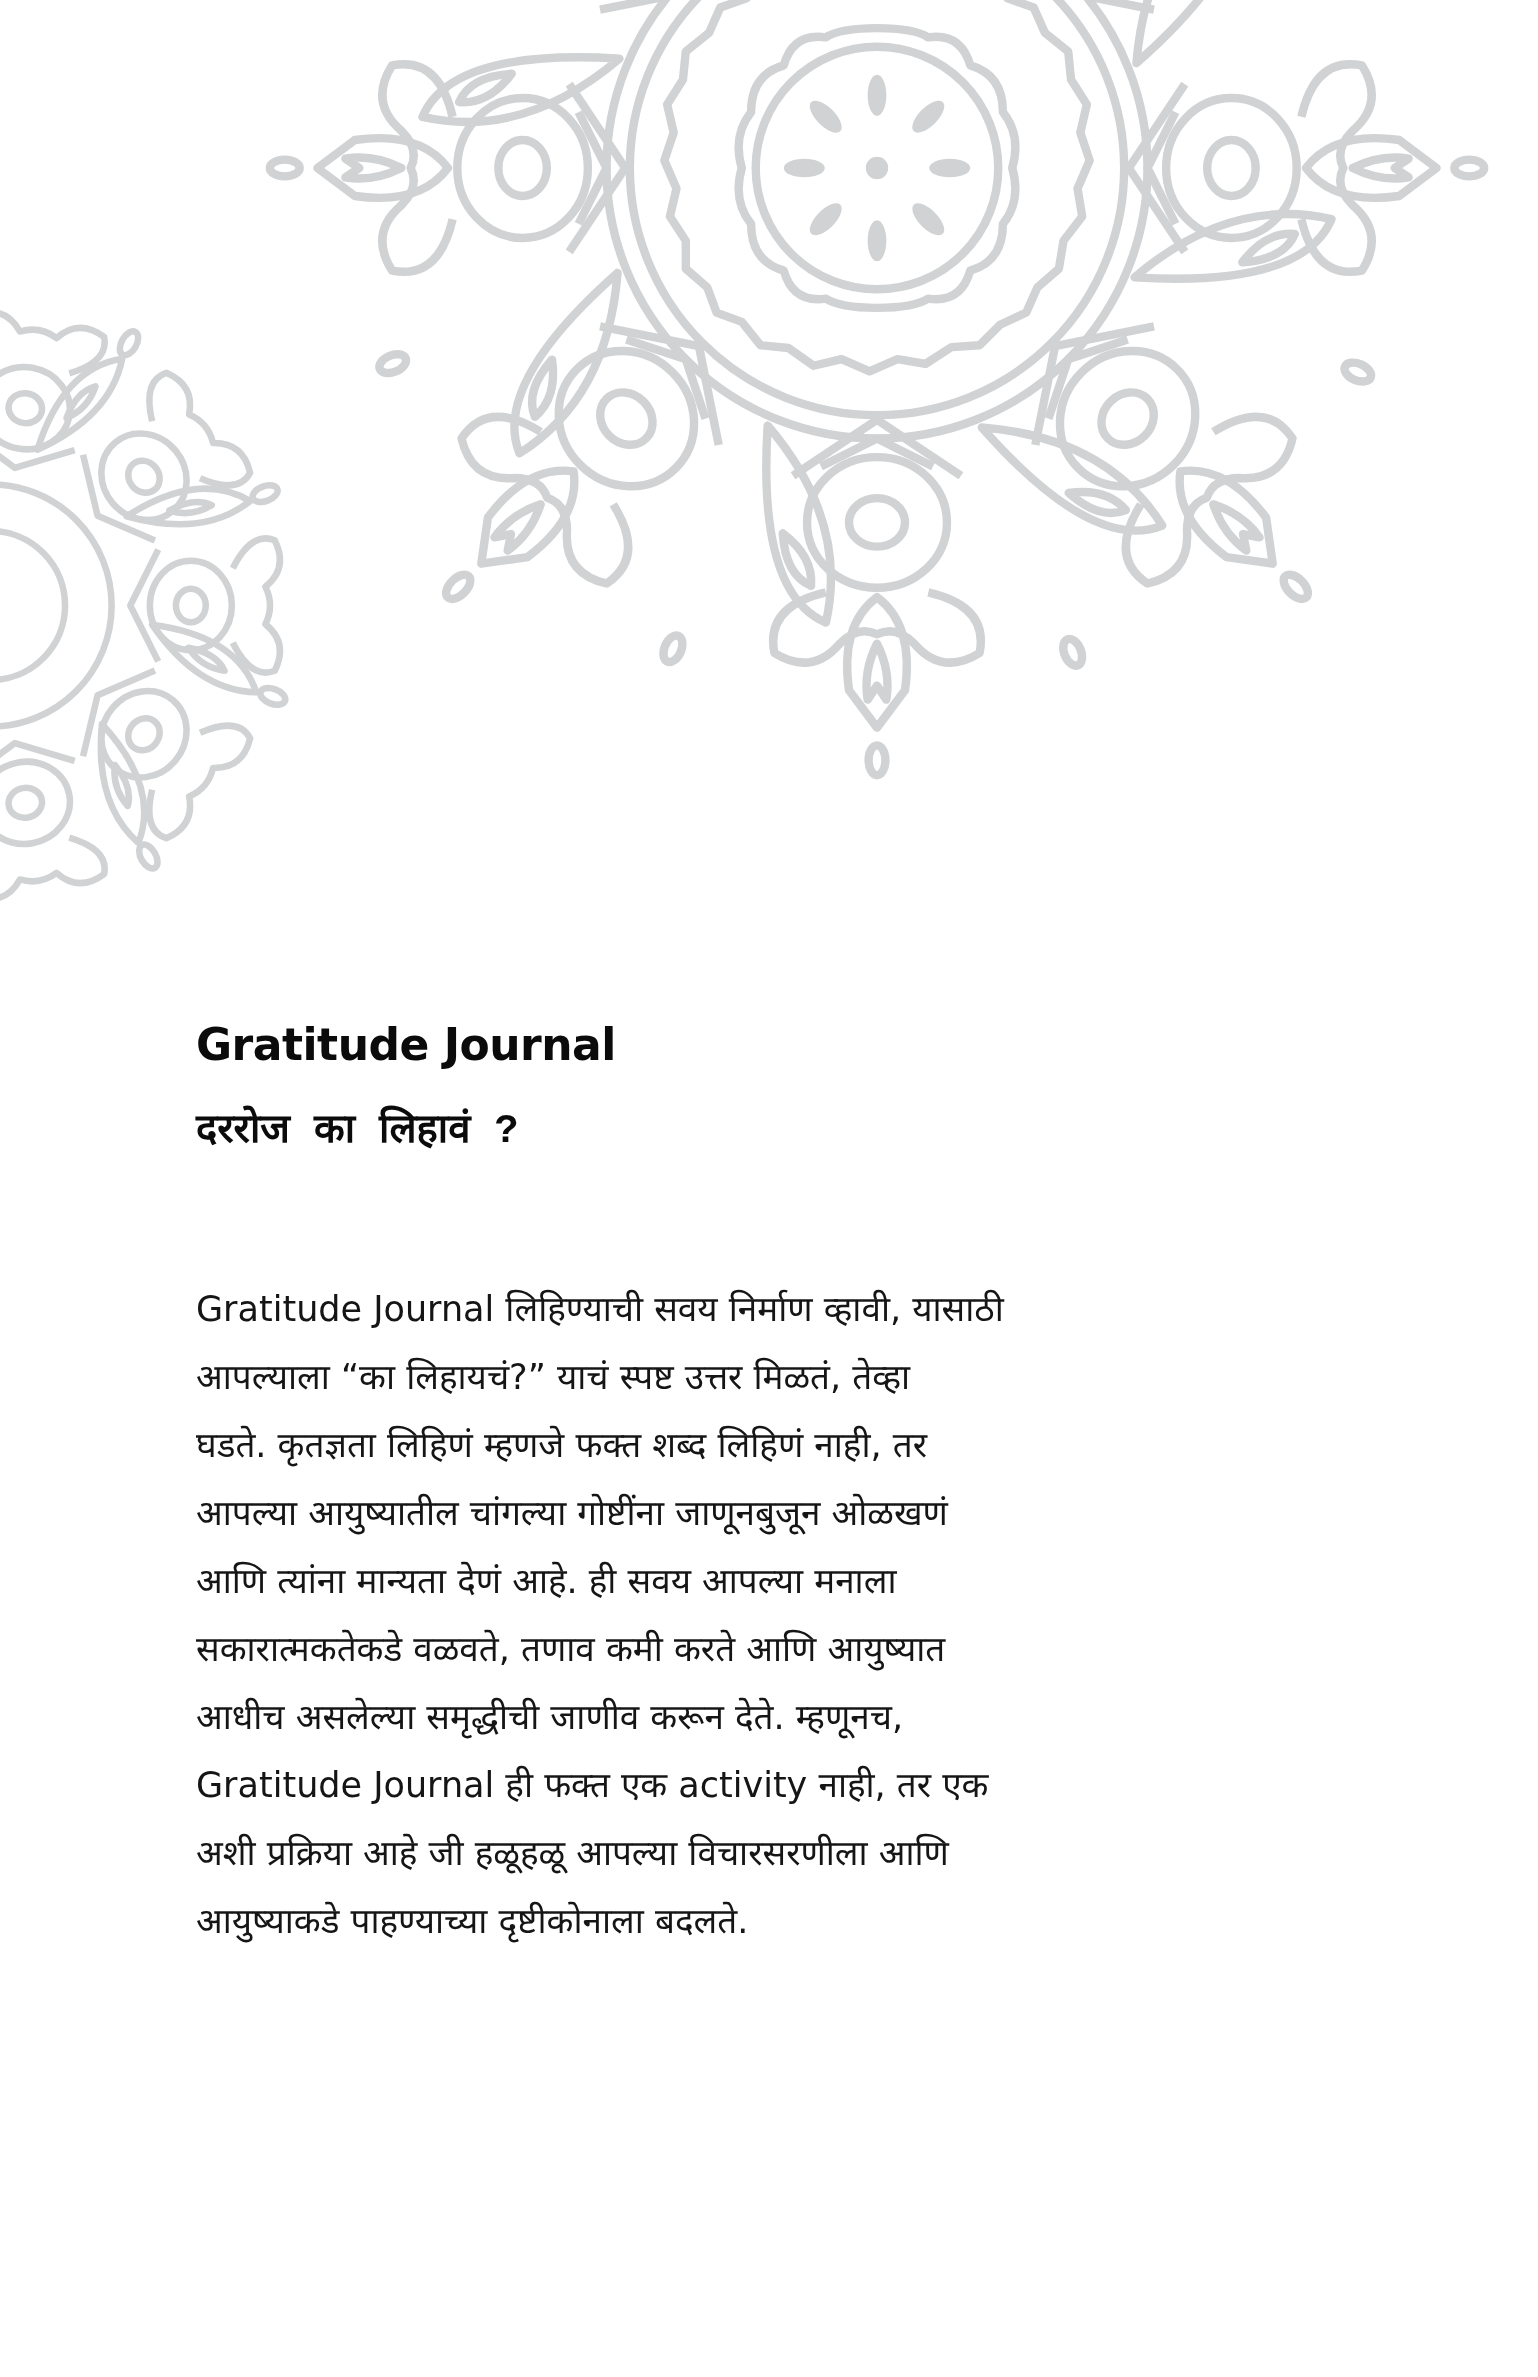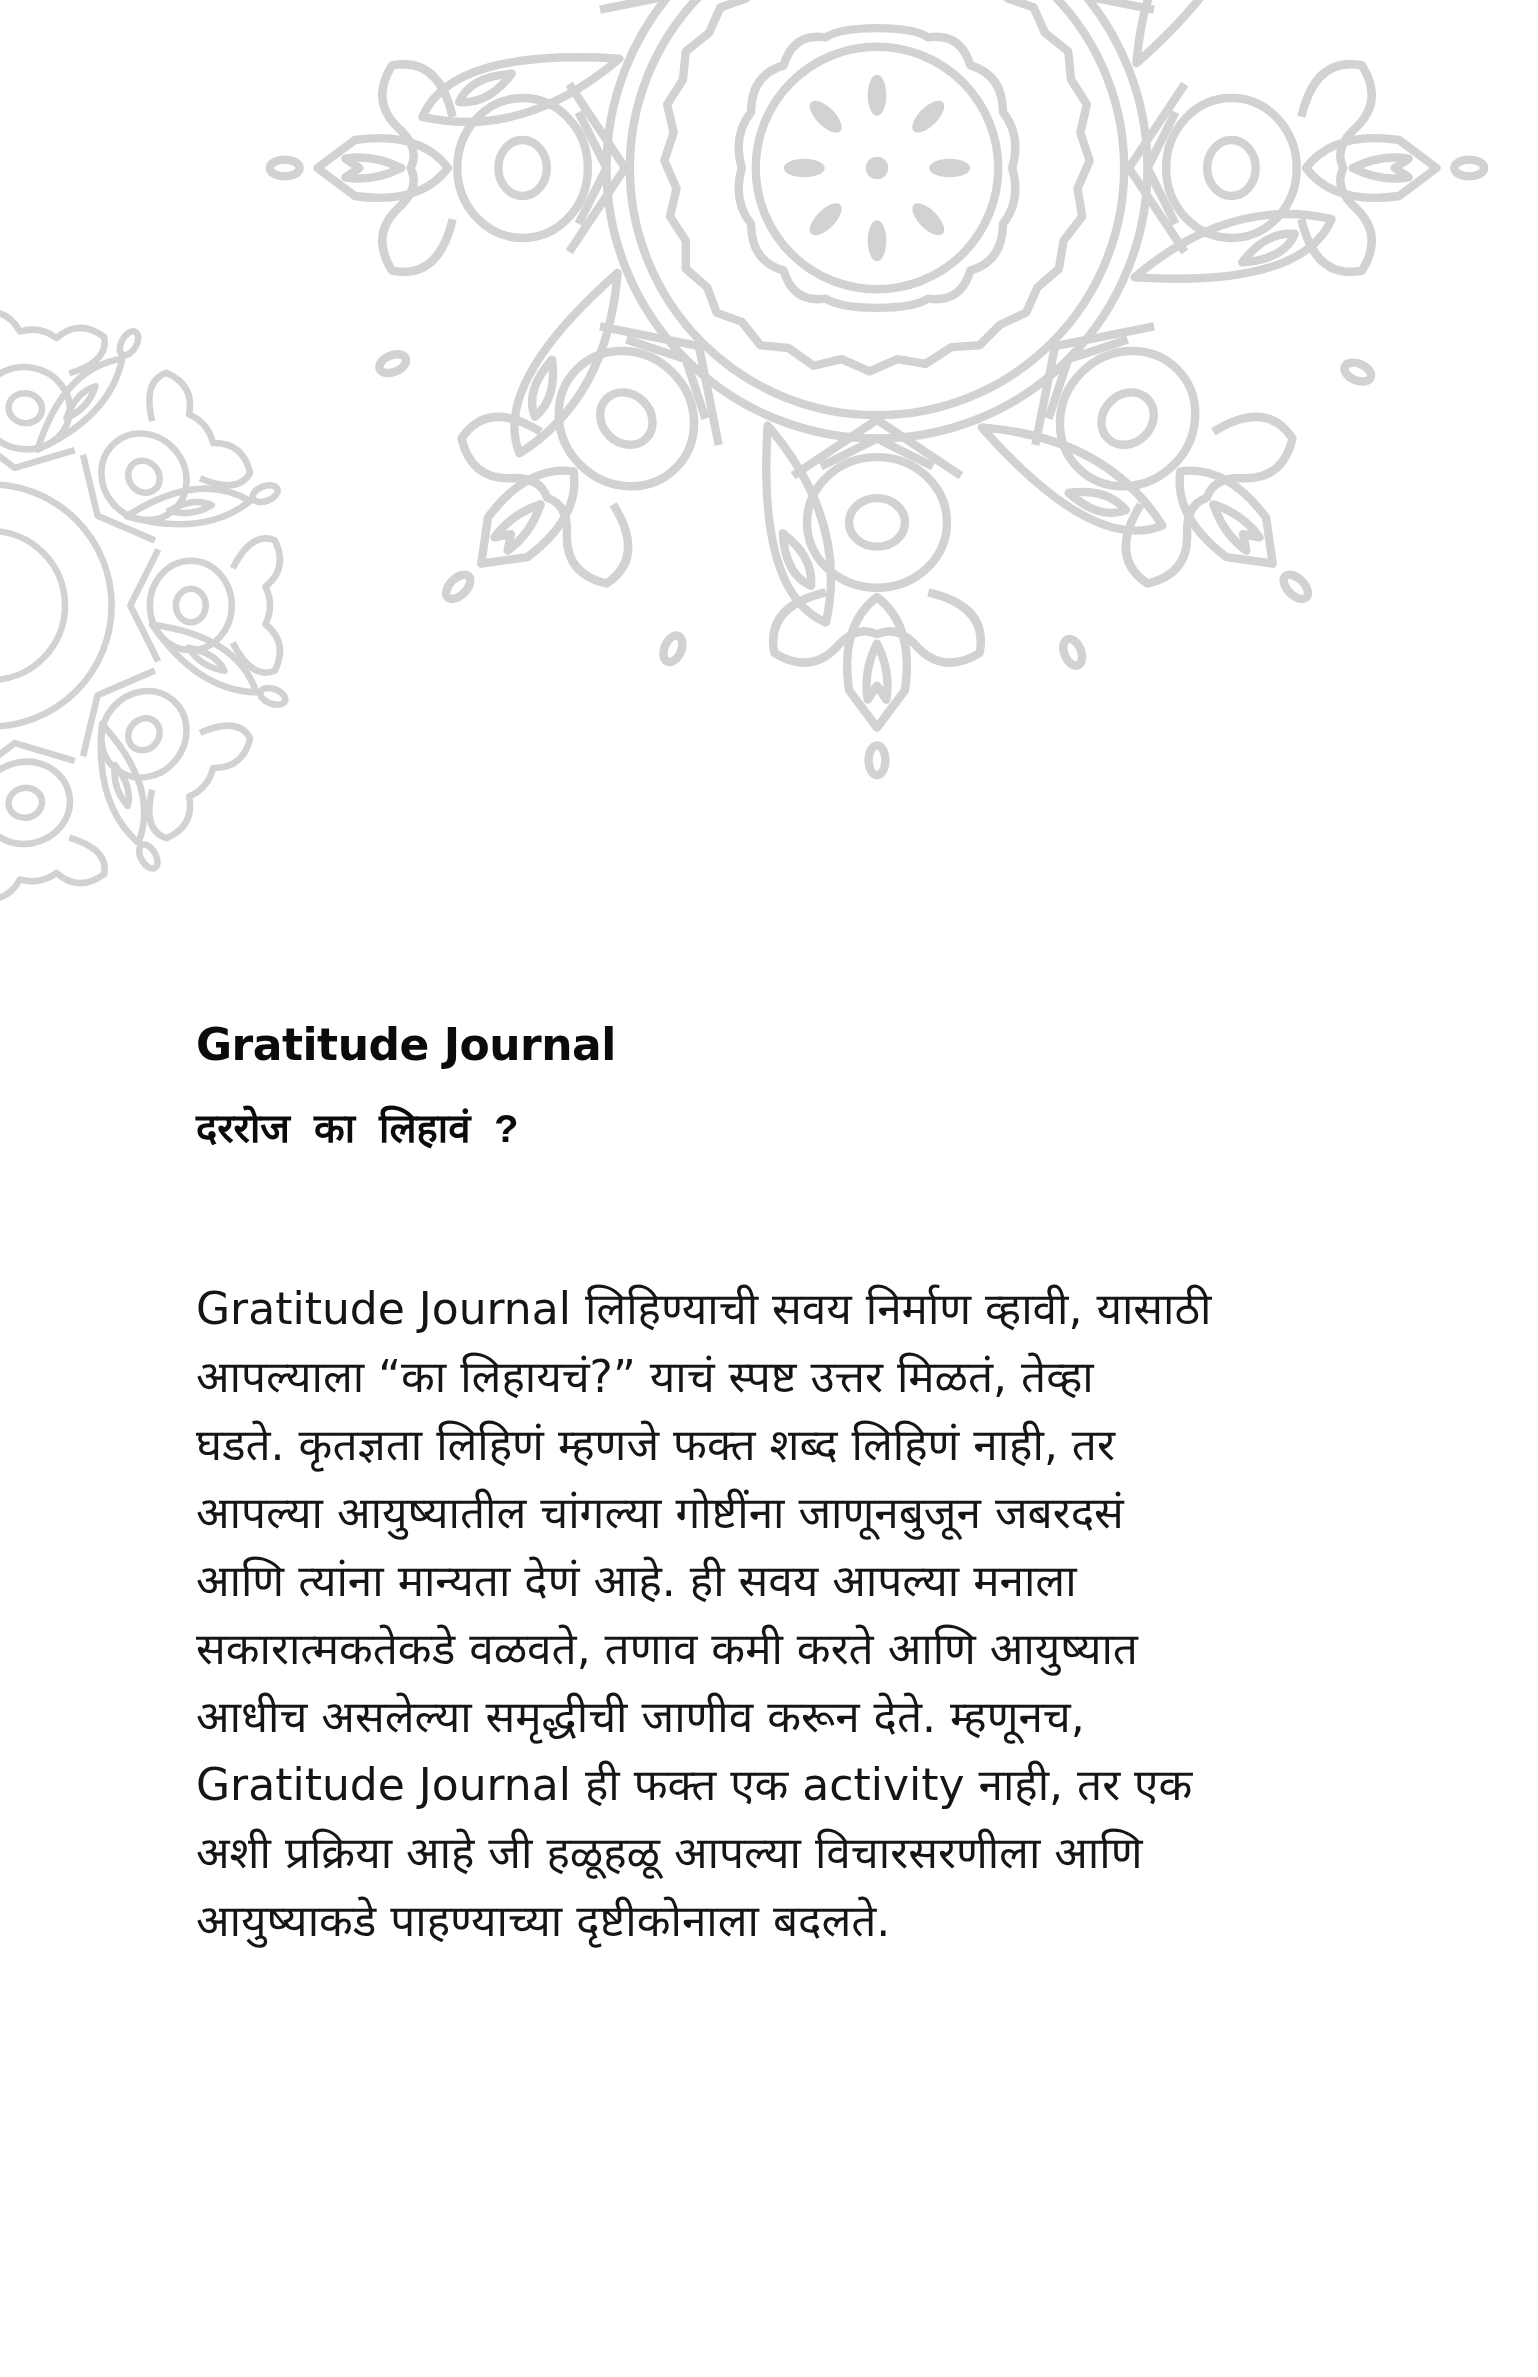--- a/index.html
+++ b/index.html
@@ -51,21 +51,21 @@
       font-family: Liberation Mono, monospace;
       font-weight: bold;
       font-size: 40px;
       line-height: 84px;
       margin: 7.5px 0 0 0;
       color: #0b0b0b;
     }
     .body-text {
       margin-top: 101px;
       font-family: "DejaVu Sans", "Liberation Sans", sans-serif;
-      font-size: 44px;
+      font-size: 35px;
       line-height: 68px;
       color: #151515;
     }
     .body-line {
       display: block;
       white-space: nowrap;
     }
   </style>
 </head>
 <body>
@@ -158,21 +158,21 @@
 </div>
 
 <div class="content">
   <h1 class="title-en">Gratitude Journal</h1>
   <h2 class="title-mr">दररोज का लिहावं ?</h2>
 
   <div class="body-text">
     <span class="body-line">Gratitude Journal लिहिण्याची सवय निर्माण व्हावी, यासाठी</span>
     <span class="body-line">आपल्याला “का लिहायचं?” याचं स्पष्ट उत्तर मिळतं, तेव्हा</span>
     <span class="body-line">घडते. कृतज्ञता लिहिणं म्हणजे फक्त शब्द लिहिणं नाही, तर</span>
-    <span class="body-line">आपल्या आयुष्यातील चांगल्या गोष्टींना जाणूनबुजून जबरदसं</span>
+    <span class="body-line">आपल्या आयुष्यातील चांगल्या गोष्टींना जाणूनबुजून ओळखणं</span>
     <span class="body-line">आणि त्यांना मान्यता देणं आहे. ही सवय आपल्या मनाला</span>
     <span class="body-line">सकारात्मकतेकडे वळवते, तणाव कमी करते आणि आयुष्यात</span>
     <span class="body-line">आधीच असलेल्या समृद्धीची जाणीव करून देते. म्हणूनच,</span>
     <span class="body-line">Gratitude Journal ही फक्त एक activity नाही, तर एक</span>
     <span class="body-line">अशी प्रक्रिया आहे जी हळूहळू आपल्या विचारसरणीला आणि</span>
     <span class="body-line">आयुष्याकडे पाहण्याच्या दृष्टीकोनाला बदलते.</span>
   </div>
 </div>
 
 

